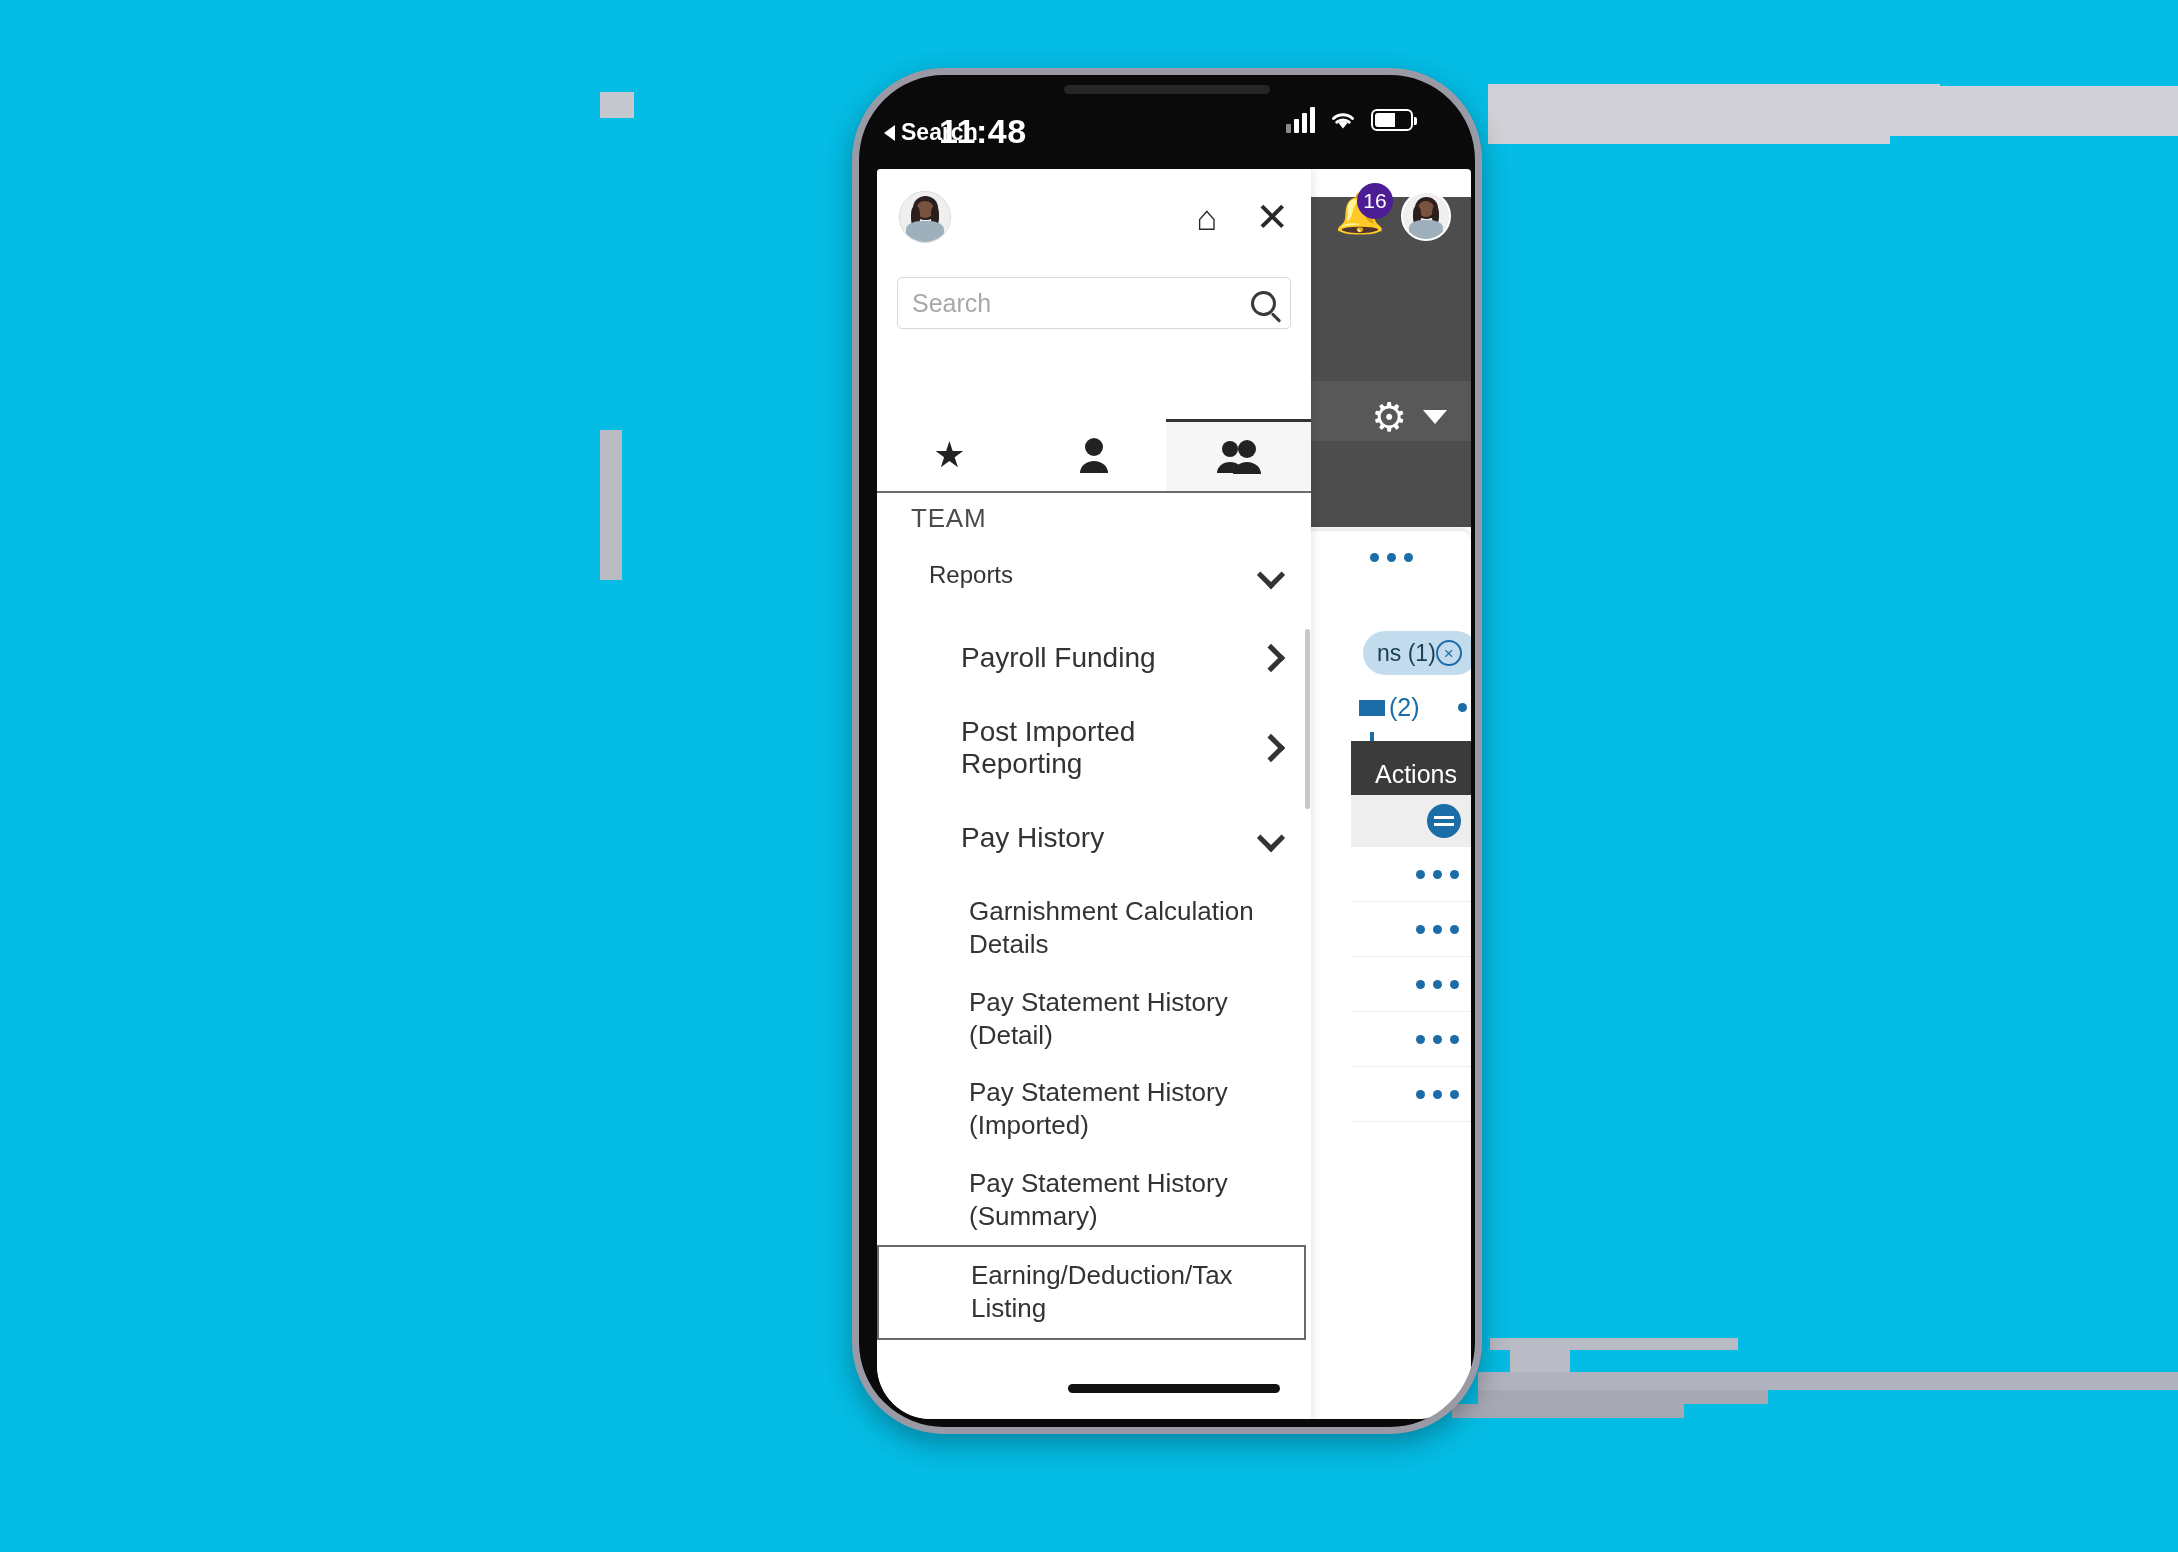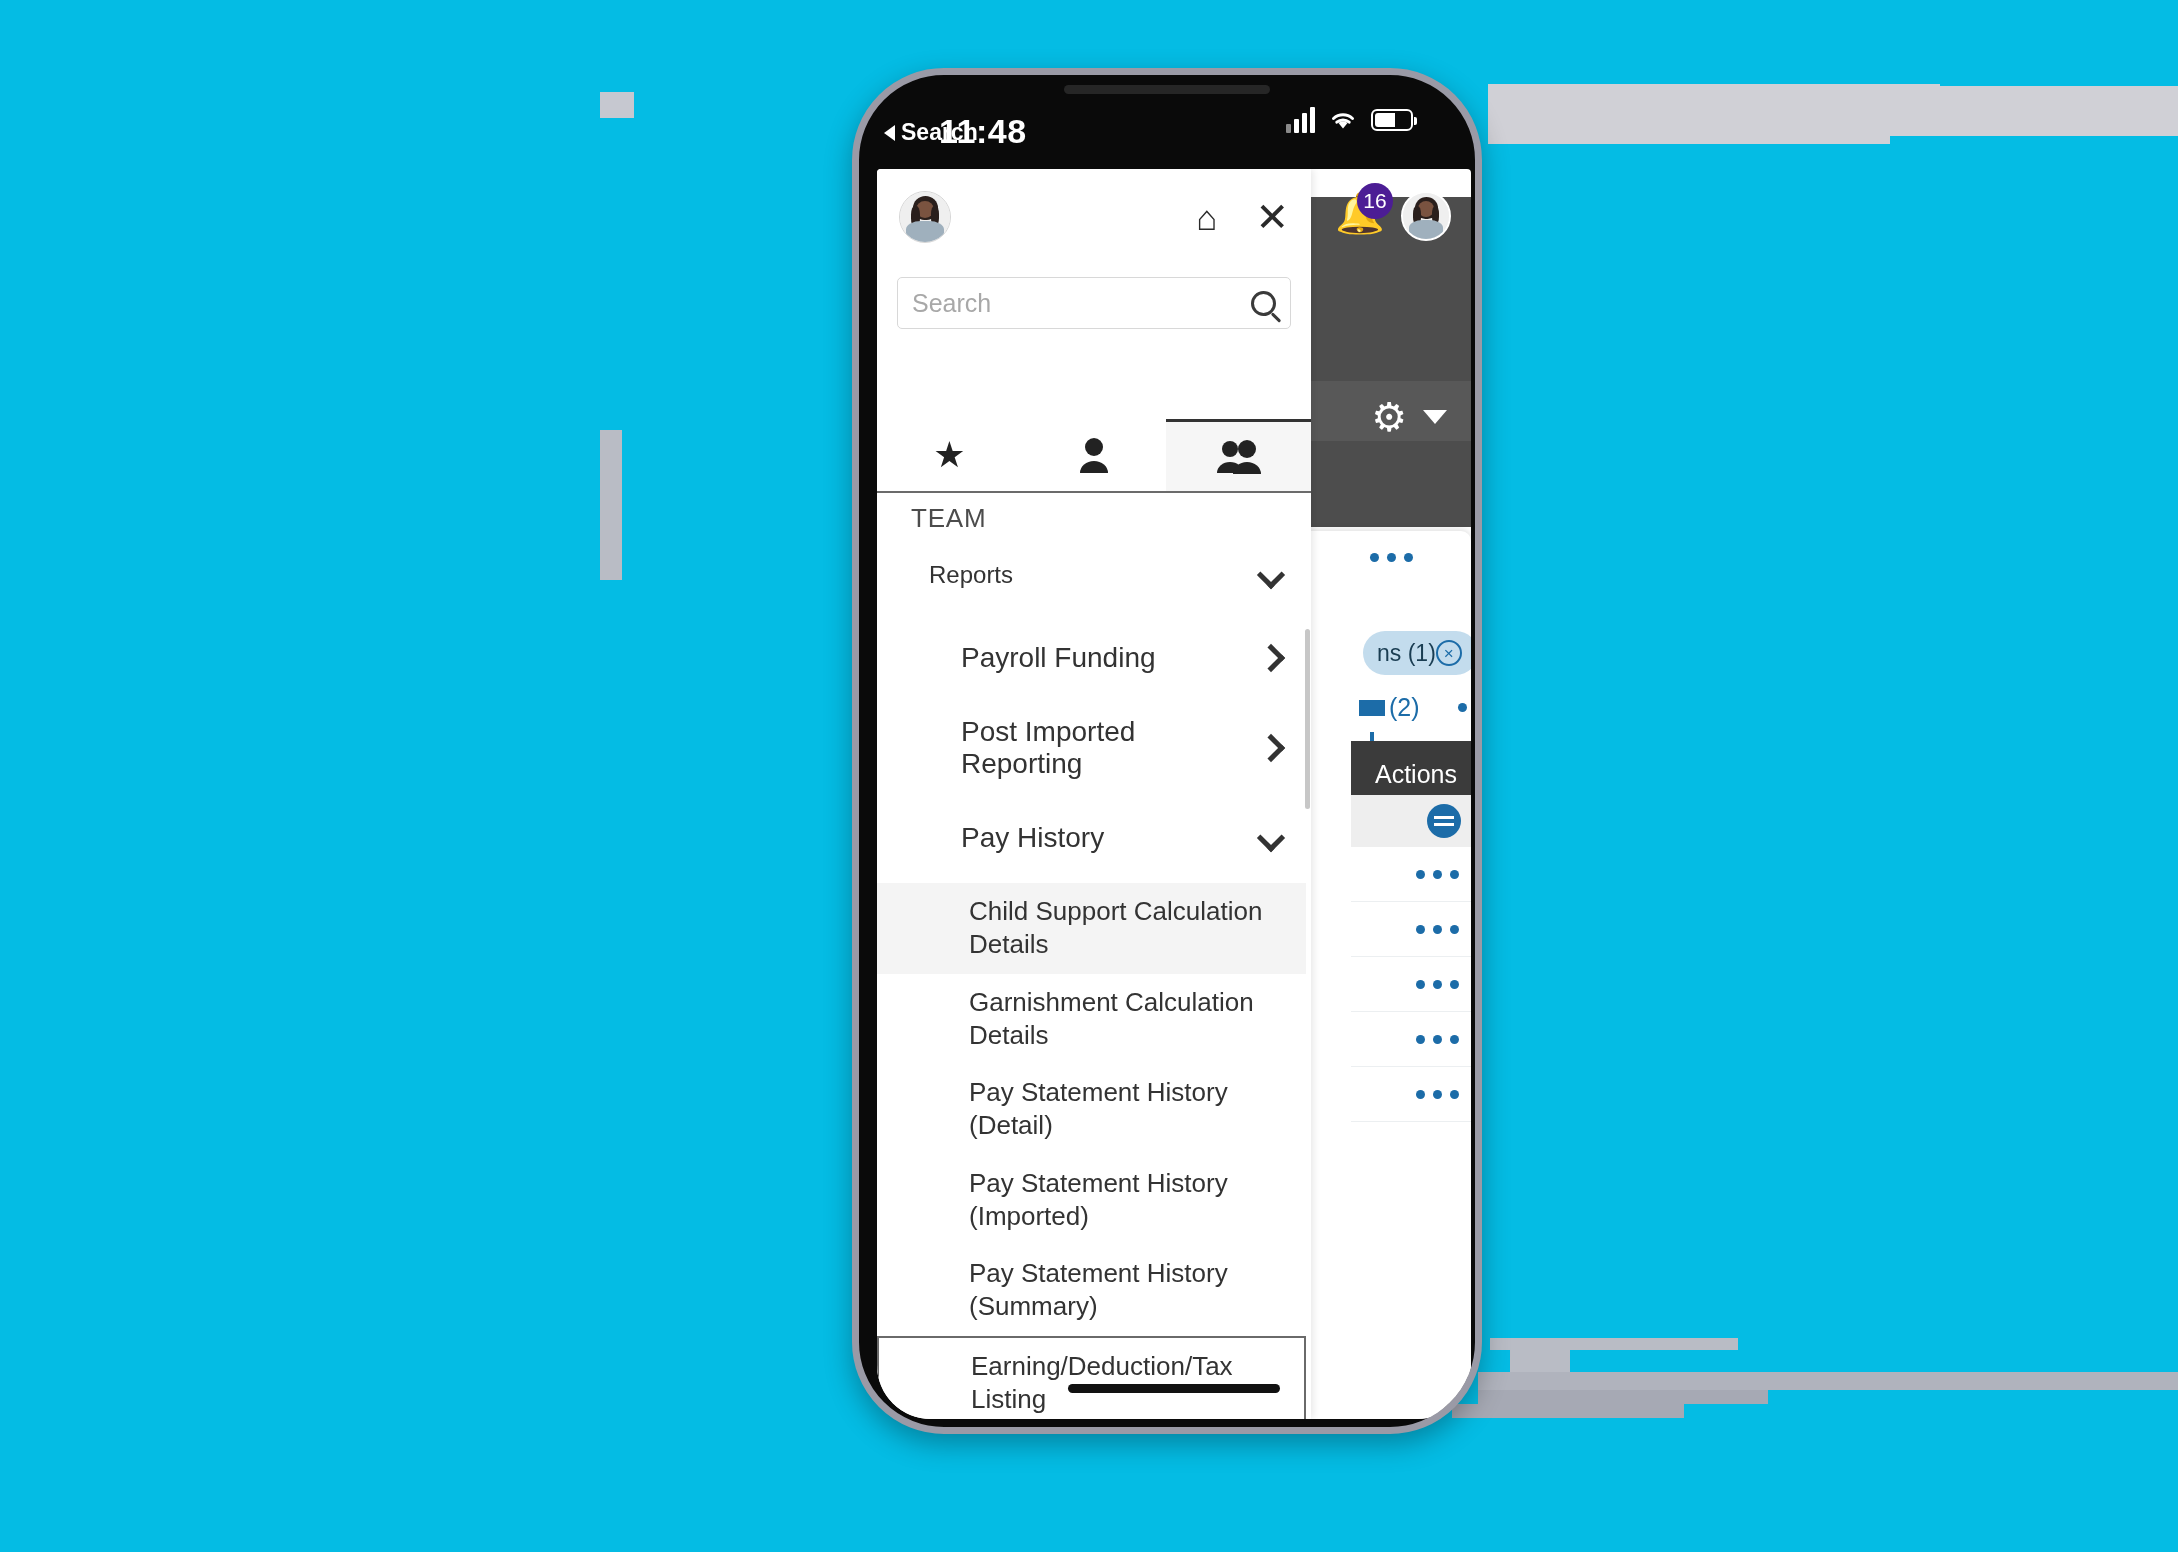--- a/index.html
+++ b/index.html
@@ -691,23 +691,20 @@
         <div class="menu-l2">
           <span>Post Imported Reporting</span>
           <span class="caret-right"></span>
         </div>
 
         <div class="menu-l2">
           <span>Pay History</span>
           <span class="caret-down"></span>
         </div>
 
-        <div class="menu-l3 highlight">
-          <span>Child Support Calculation Details</span>
-        </div>
 
         <div class="menu-l3">
           <span>Garnishment Calculation Details</span>
         </div>
 
         <div class="menu-l3">
           <span>Pay Statement History (Detail)</span>
         </div>
 
         <div class="menu-l3">

